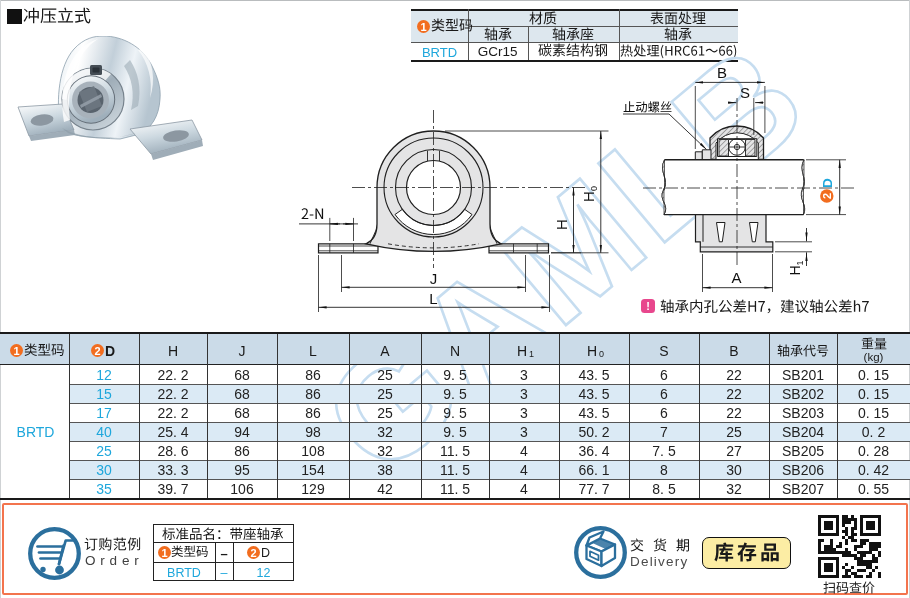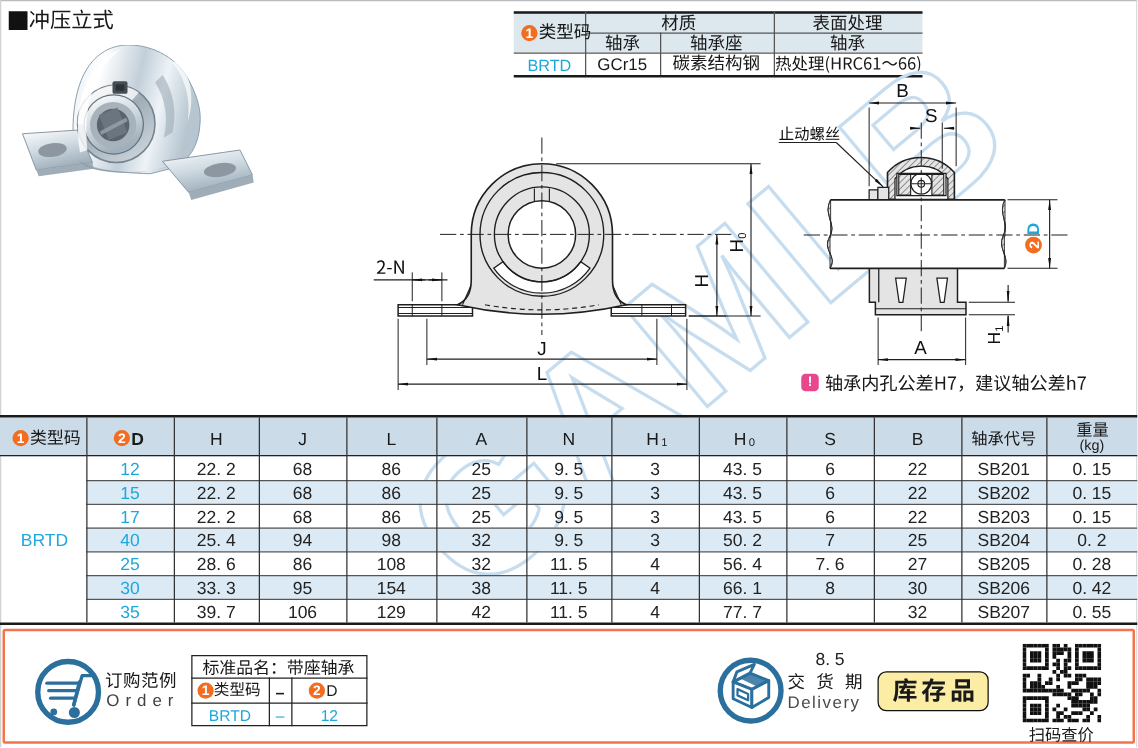--- a/index.html
+++ b/index.html
@@ -312,22 +312,22 @@
 <div class="a" style="left:734.0px;top:425px;font:400 14px 'Liberation Sans',sans-serif;color:#222;white-space:pre;line-height:14px;transform:translateX(-50%);">25</div>
 <div class="a" style="left:803.0px;top:425px;font:400 14px 'Liberation Sans',sans-serif;color:#222;white-space:pre;line-height:14px;transform:translateX(-50%);">SB204</div>
 <div class="a" style="left:873.5px;top:425px;font:400 14px 'Liberation Sans',sans-serif;color:#222;white-space:pre;line-height:14px;transform:translateX(-50%);">0. 2</div>
 <div class="a" style="left:104.0px;top:444px;font:400 14px 'Liberation Sans',sans-serif;color:#1ea7dc;white-space:pre;line-height:14px;transform:translateX(-50%);">25</div>
 <div class="a" style="left:173.0px;top:444px;font:400 14px 'Liberation Sans',sans-serif;color:#222;white-space:pre;line-height:14px;transform:translateX(-50%);">28. 6</div>
 <div class="a" style="left:242.0px;top:444px;font:400 14px 'Liberation Sans',sans-serif;color:#222;white-space:pre;line-height:14px;transform:translateX(-50%);">86</div>
 <div class="a" style="left:313.0px;top:444px;font:400 14px 'Liberation Sans',sans-serif;color:#222;white-space:pre;line-height:14px;transform:translateX(-50%);">108</div>
 <div class="a" style="left:385.0px;top:444px;font:400 14px 'Liberation Sans',sans-serif;color:#222;white-space:pre;line-height:14px;transform:translateX(-50%);">32</div>
 <div class="a" style="left:455.0px;top:444px;font:400 14px 'Liberation Sans',sans-serif;color:#222;white-space:pre;line-height:14px;transform:translateX(-50%);">11. 5</div>
 <div class="a" style="left:524.0px;top:444px;font:400 14px 'Liberation Sans',sans-serif;color:#222;white-space:pre;line-height:14px;transform:translateX(-50%);">4</div>
-<div class="a" style="left:594.0px;top:444px;font:400 14px 'Liberation Sans',sans-serif;color:#222;white-space:pre;line-height:14px;transform:translateX(-50%);">56. 4</div>
-<div class="a" style="left:664.0px;top:444px;font:400 14px 'Liberation Sans',sans-serif;color:#222;white-space:pre;line-height:14px;transform:translateX(-50%);">7. 6</div>
+<div class="a" style="left:594.0px;top:444px;font:400 14px 'Liberation Sans',sans-serif;color:#222;white-space:pre;line-height:14px;transform:translateX(-50%);">36. 4</div>
+<div class="a" style="left:664.0px;top:444px;font:400 14px 'Liberation Sans',sans-serif;color:#222;white-space:pre;line-height:14px;transform:translateX(-50%);">7. 5</div>
 <div class="a" style="left:734.0px;top:444px;font:400 14px 'Liberation Sans',sans-serif;color:#222;white-space:pre;line-height:14px;transform:translateX(-50%);">27</div>
 <div class="a" style="left:803.0px;top:444px;font:400 14px 'Liberation Sans',sans-serif;color:#222;white-space:pre;line-height:14px;transform:translateX(-50%);">SB205</div>
 <div class="a" style="left:873.5px;top:444px;font:400 14px 'Liberation Sans',sans-serif;color:#222;white-space:pre;line-height:14px;transform:translateX(-50%);">0. 28</div>
 <div class="a" style="left:104.0px;top:463px;font:400 14px 'Liberation Sans',sans-serif;color:#1ea7dc;white-space:pre;line-height:14px;transform:translateX(-50%);">30</div>
 <div class="a" style="left:173.0px;top:463px;font:400 14px 'Liberation Sans',sans-serif;color:#222;white-space:pre;line-height:14px;transform:translateX(-50%);">33. 3</div>
 <div class="a" style="left:242.0px;top:463px;font:400 14px 'Liberation Sans',sans-serif;color:#222;white-space:pre;line-height:14px;transform:translateX(-50%);">95</div>
 <div class="a" style="left:313.0px;top:463px;font:400 14px 'Liberation Sans',sans-serif;color:#222;white-space:pre;line-height:14px;transform:translateX(-50%);">154</div>
 <div class="a" style="left:385.0px;top:463px;font:400 14px 'Liberation Sans',sans-serif;color:#222;white-space:pre;line-height:14px;transform:translateX(-50%);">38</div>
 <div class="a" style="left:455.0px;top:463px;font:400 14px 'Liberation Sans',sans-serif;color:#222;white-space:pre;line-height:14px;transform:translateX(-50%);">11. 5</div>
 <div class="a" style="left:524.0px;top:463px;font:400 14px 'Liberation Sans',sans-serif;color:#222;white-space:pre;line-height:14px;transform:translateX(-50%);">4</div>
@@ -337,21 +337,21 @@
 <div class="a" style="left:803.0px;top:463px;font:400 14px 'Liberation Sans',sans-serif;color:#222;white-space:pre;line-height:14px;transform:translateX(-50%);">SB206</div>
 <div class="a" style="left:873.5px;top:463px;font:400 14px 'Liberation Sans',sans-serif;color:#222;white-space:pre;line-height:14px;transform:translateX(-50%);">0. 42</div>
 <div class="a" style="left:104.0px;top:482px;font:400 14px 'Liberation Sans',sans-serif;color:#1ea7dc;white-space:pre;line-height:14px;transform:translateX(-50%);">35</div>
 <div class="a" style="left:173.0px;top:482px;font:400 14px 'Liberation Sans',sans-serif;color:#222;white-space:pre;line-height:14px;transform:translateX(-50%);">39. 7</div>
 <div class="a" style="left:242.0px;top:482px;font:400 14px 'Liberation Sans',sans-serif;color:#222;white-space:pre;line-height:14px;transform:translateX(-50%);">106</div>
 <div class="a" style="left:313.0px;top:482px;font:400 14px 'Liberation Sans',sans-serif;color:#222;white-space:pre;line-height:14px;transform:translateX(-50%);">129</div>
 <div class="a" style="left:385.0px;top:482px;font:400 14px 'Liberation Sans',sans-serif;color:#222;white-space:pre;line-height:14px;transform:translateX(-50%);text-align:center;">42</div>
 <div class="a" style="left:455.0px;top:482px;font:400 14px 'Liberation Sans',sans-serif;color:#222;white-space:pre;line-height:14px;transform:translateX(-50%);">11. 5</div>
 <div class="a" style="left:524.0px;top:482px;font:400 14px 'Liberation Sans',sans-serif;color:#222;white-space:pre;line-height:14px;transform:translateX(-50%);">4</div>
 <div class="a" style="left:594.0px;top:482px;font:400 14px 'Liberation Sans',sans-serif;color:#222;white-space:pre;line-height:14px;transform:translateX(-50%);text-align:center;">77. 7</div>
-<div class="a" style="left:664.0px;top:482px;font:400 14px 'Liberation Sans',sans-serif;color:#222;white-space:pre;line-height:14px;transform:translateX(-50%);margin-top:38px;">8. 5</div>
+<div class="a" style="left:664.0px;top:482px;font:400 14px 'Liberation Sans',sans-serif;color:#222;white-space:pre;line-height:14px;transform:translateX(-50%);">8. 5</div>
 <div class="a" style="left:734.0px;top:482px;font:400 14px 'Liberation Sans',sans-serif;color:#222;white-space:pre;line-height:14px;transform:translateX(-50%);">32</div>
 <div class="a" style="left:803.0px;top:482px;font:400 14px 'Liberation Sans',sans-serif;color:#222;white-space:pre;line-height:14px;transform:translateX(-50%);">SB207</div>
 <div class="a" style="left:873.5px;top:482px;font:400 14px 'Liberation Sans',sans-serif;color:#222;white-space:pre;line-height:14px;transform:translateX(-50%);">0. 55</div>
 <div class="a" style="left:2px;top:503px;width:906px;height:92px;border:2px solid #f3744d;border-radius:2px"></div>
 <svg class="a" style="left:27px;top:526px" width="55" height="55" viewBox="0 0 55 55">
 <circle cx="27.5" cy="27.5" r="24.3" fill="none" stroke="#2b6f9d" stroke-width="4.3"></circle>
 <g stroke="#2b6f9d" stroke-width="2.7" fill="none" stroke-linecap="round" stroke-linejoin="round">
 <line x1="10.5" y1="20.5" x2="34.5" y2="20.5"></line>
 <line x1="12" y1="26.5" x2="33.5" y2="26.5"></line>
 <line x1="13.5" y1="32.5" x2="32.5" y2="32.5"></line>

